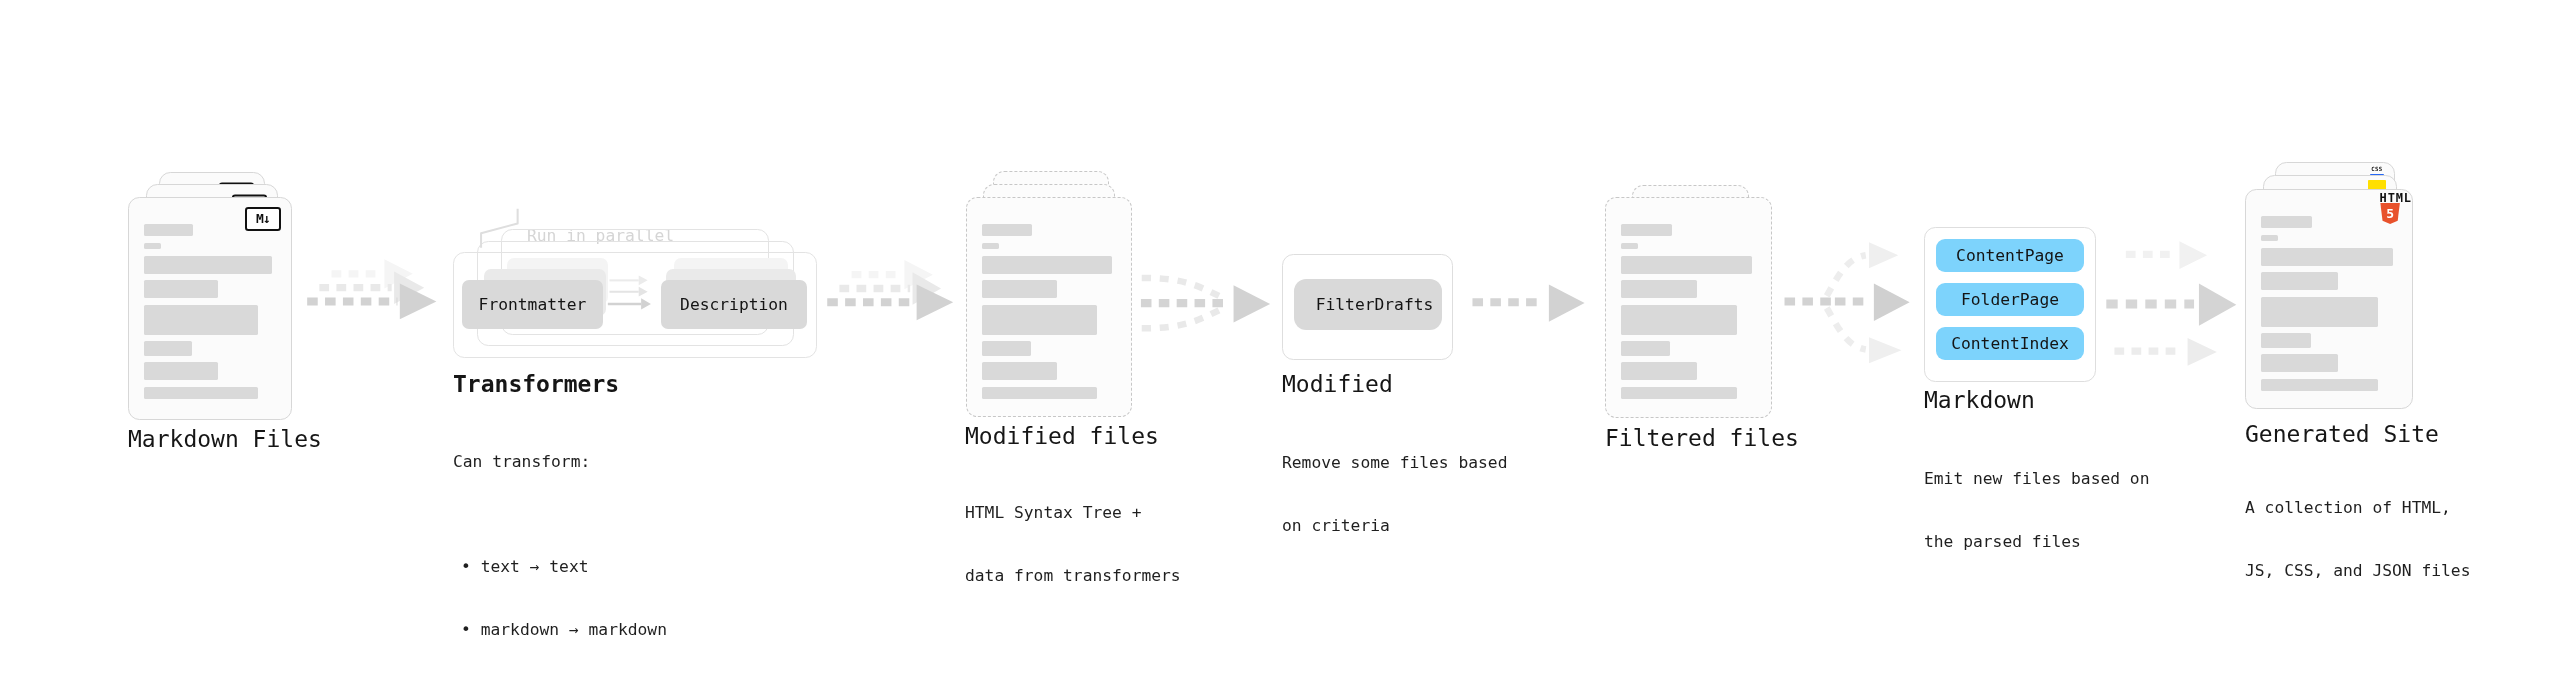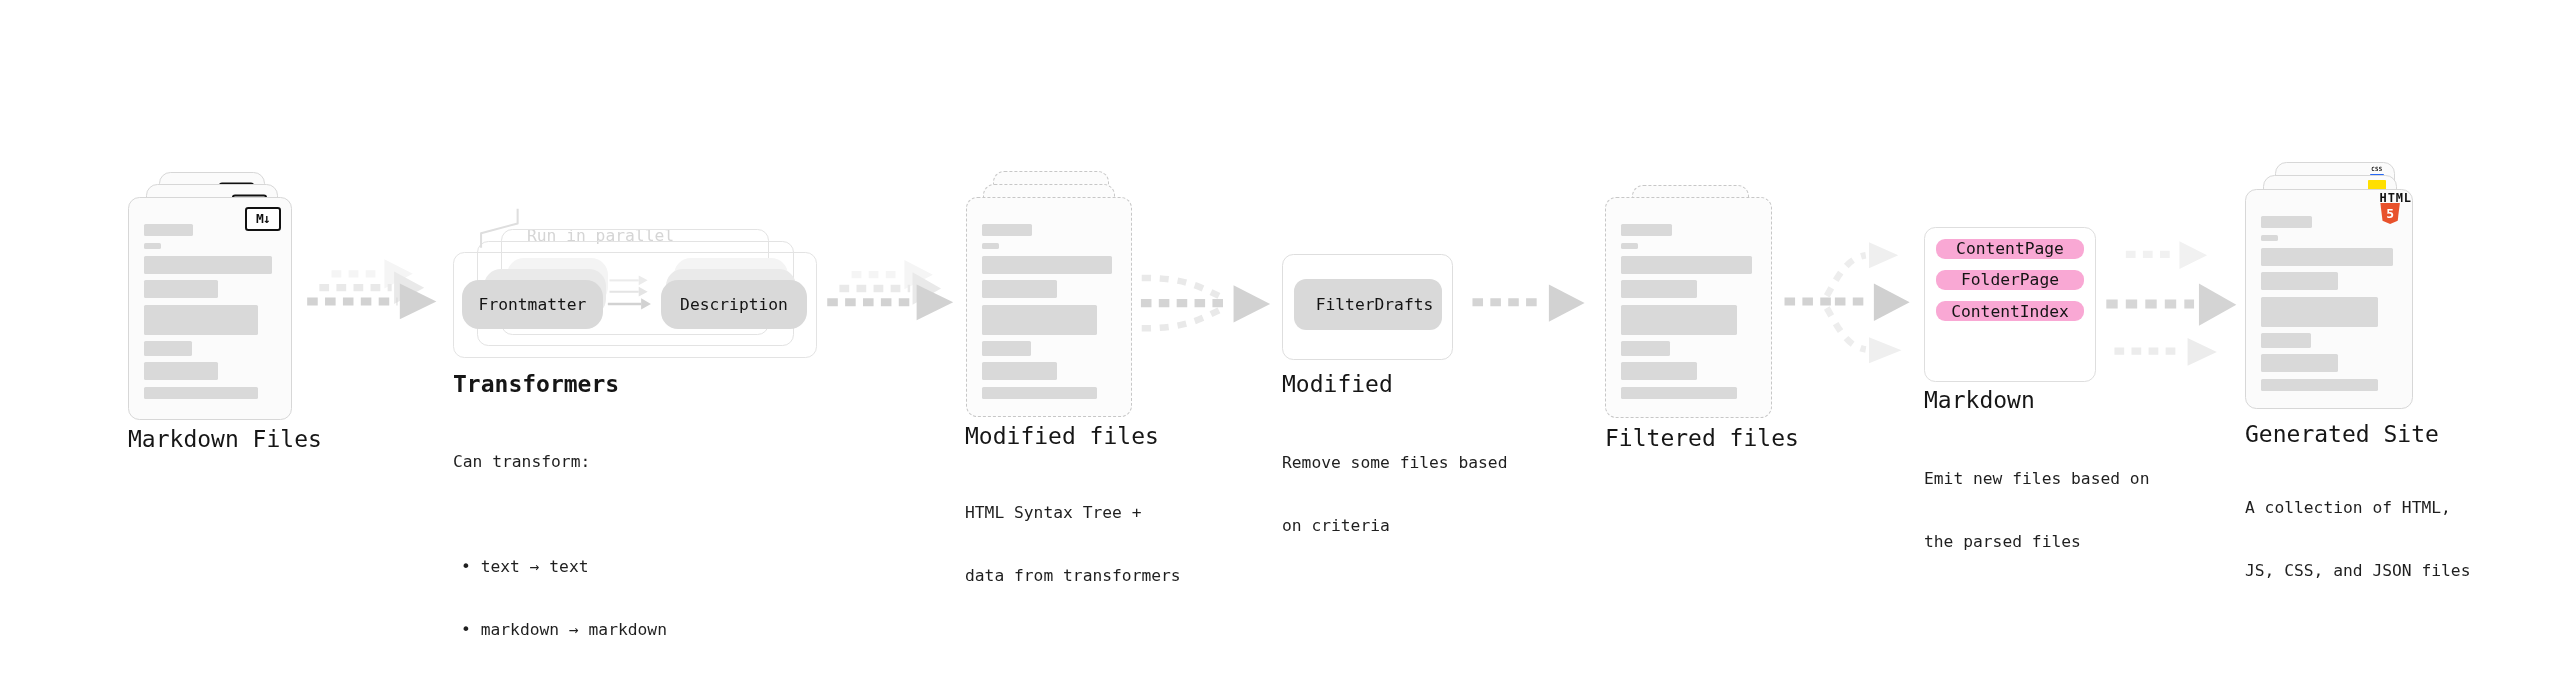--- a/index.html
+++ b/index.html
@@ -21,28 +21,28 @@
   .html5-icon{position:absolute;top:4.9px;right:11.4px;width:21px;text-align:center;}
   .html5-word{font-size:12px;font-weight:700;color:#111;letter-spacing:0.8px;line-height:7.3px;}
   .html5-shield{width:19.5px;height:21px;margin:0.8px auto 0;display:flex;align-items:center;justify-content:center;
     clip-path:polygon(0 0,100% 0,89% 85%,50% 100%,11% 85%);color:#fff;font-size:13px;font-weight:700;}
   .css-icon{position:absolute;top:3.3px;right:29px;width:18px;text-align:center;}
   .css-word{font-size:5.7px;font-weight:700;color:#111;line-height:6.5px;letter-spacing:0.4px;}
   .css-underline{height:3.3px;width:14.6px;margin:0.8px auto 0;border-radius:0.8px;}
   .js-icon{position:absolute;top:4.1px;right:23px;width:18px;height:9.8px;border-radius:0.8px;}
   
   .group-box{position:absolute;border:1.6px solid #e3e3e3;border-radius:11.4px;background:transparent;box-sizing:border-box;}
-  .chip{position:absolute;background:#d9d9d9;border-radius:17px;display:flex;align-items:center;justify-content:center;
+  .chip{position:absolute;background:#d9d9d9;border-radius:7px;display:flex;align-items:center;justify-content:center;
     font-size:16.3px;color:#141414;box-sizing:border-box;}
   .chip.ghost1{background:#eaeaea;}
   .chip.ghost2{background:#f4f4f4;}
   .filters-box{position:absolute;border:1.6px solid #dedede;border-radius:11.4px;background:#fff;box-sizing:border-box;}
   .emitters-box{position:absolute;border:1.6px solid #dedede;border-radius:11.4px;background:#fff;box-sizing:border-box;
     display:flex;flex-direction:column;gap:11.4px;padding:10.6px 10.6px;}
-  .emitter-chip{background:#f9a8d4;border-radius:9px;height:20px;display:flex;align-items:center;justify-content:center;
+  .emitter-chip{background:#7dd3fc;border-radius:9px;height:33px;display:flex;align-items:center;justify-content:center;
     font-size:16.3px;color:#141414;}
   
   .stage-label{position:absolute;font-size:23px;font-weight:500;color:#161616;white-space:nowrap;}
   .stage-sub{position:absolute;font-size:16.3px;line-height:21px;color:#1f1f1f;white-space:pre;}
   .bullets{margin:0;padding:0 0 0 8.1px;list-style:none;}
   .note-label{position:absolute;font-size:16.3px;color:#d5d5d5;white-space:nowrap;}
   .arrows-layer{position:absolute;left:0;top:0;pointer-events:none;}
 </style>
 </head>
 <body>

